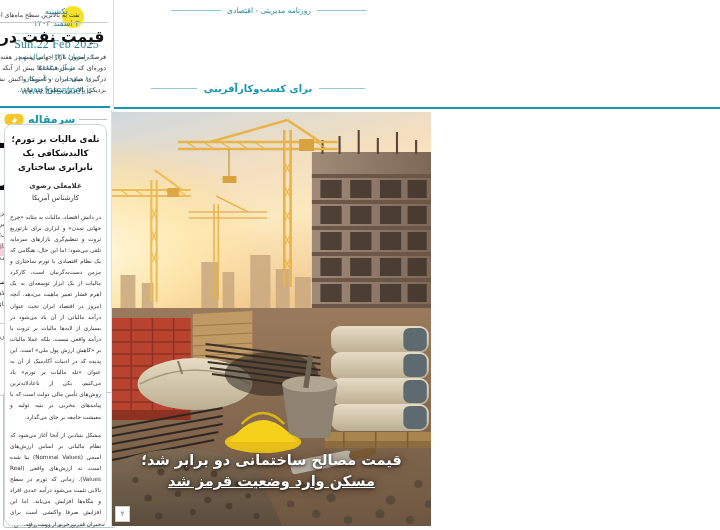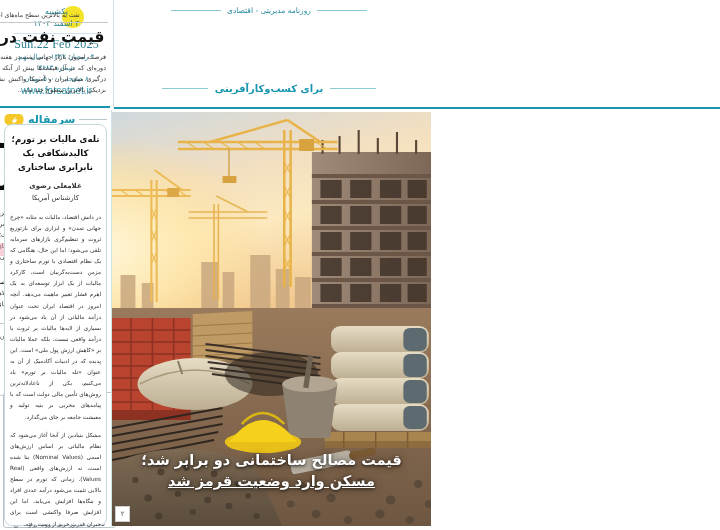--- a/index.html
+++ b/index.html
@@ -27,21 +27,21 @@
   .mast-supertitle .rule{flex:1;height:1px;background:#8ccad6;max-width:50px;}
   .logo-word{
     position:absolute;top:8px;right:0;width:310px;
     font-size:62px;line-height:1;
     font-weight:bold;color:#1796ae;
     font-family:"DejaVu Sans","Liberation Sans",sans-serif;
     letter-spacing:-1px;
     white-space:nowrap;
   }
   .mast-sub{
-    position:absolute;bottom:6px;right:0;width:310px;
+    position:absolute;bottom:6px;right:11px;width:310px;
     font-size:10px;color:#1796ae;font-weight:bold;
     display:flex;align-items:center;justify-content:center;gap:7px;
   }
   .mast-sub .rule{flex:1;height:1px;background:#8ccad6;max-width:46px;}
   .sun-dot{
     position:absolute;left:62px;top:6px;width:22px;height:22px;border-radius:50%;
     background:#f5e32a;
   }
 
   

